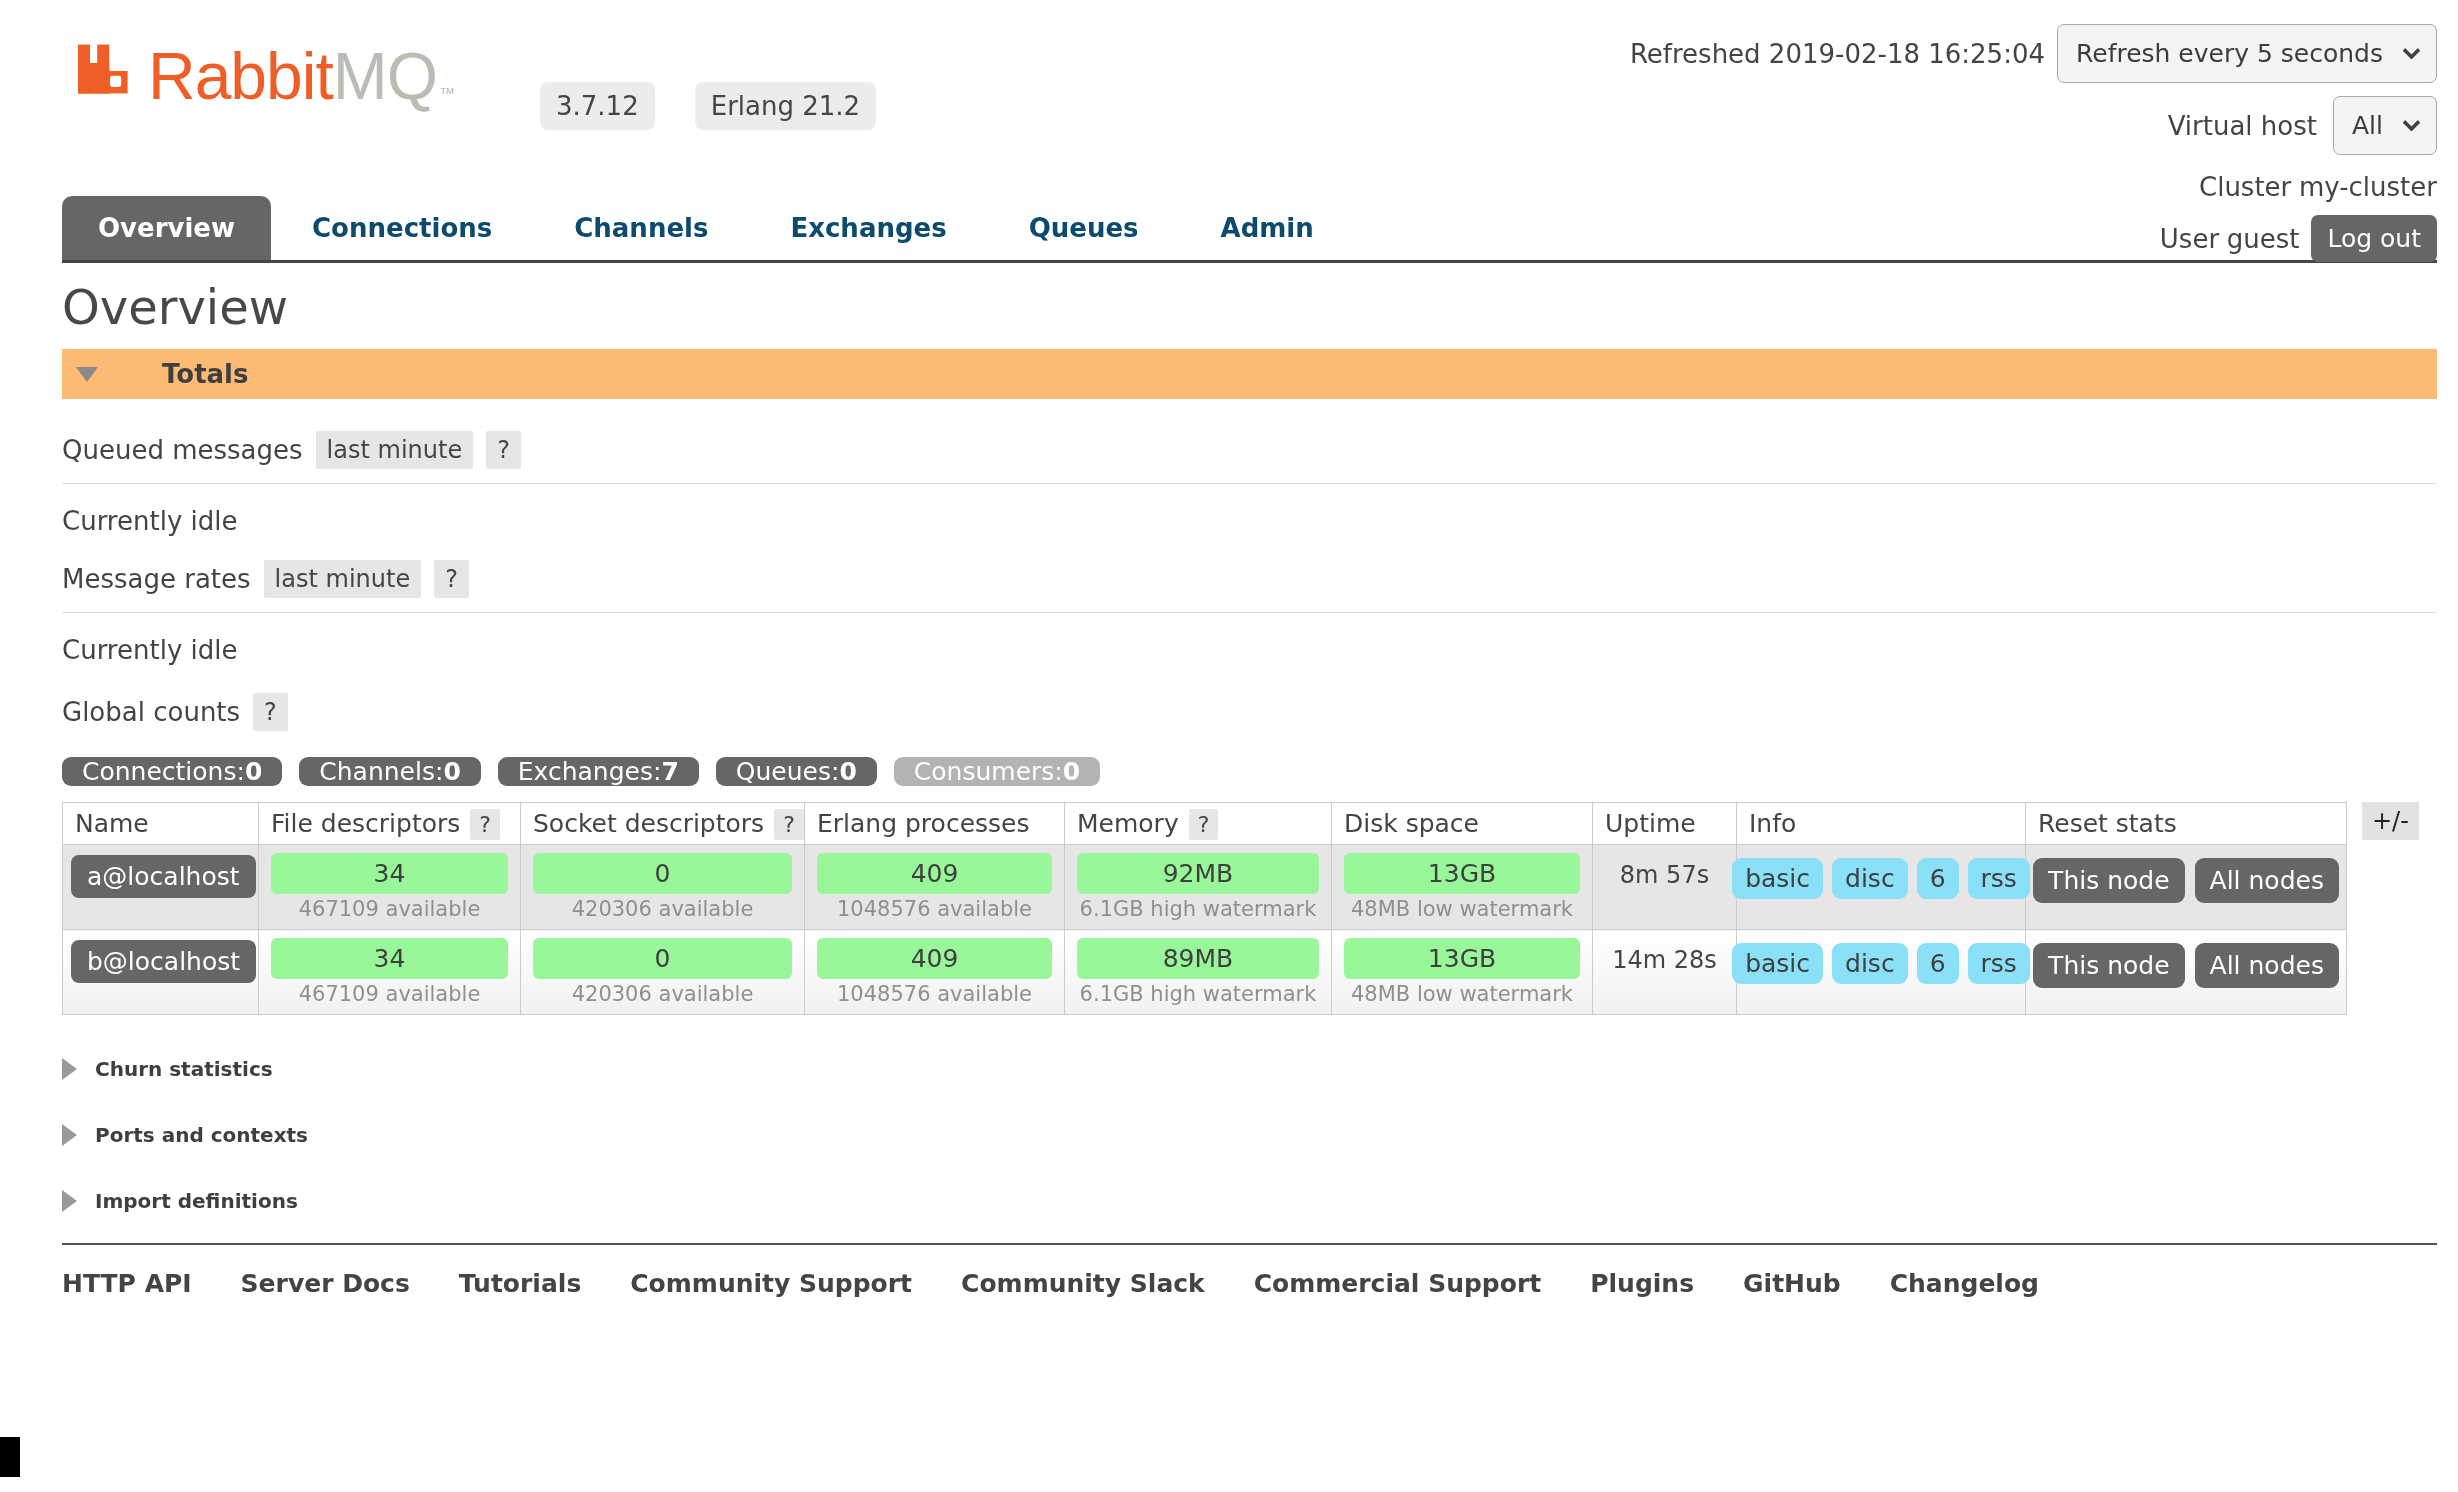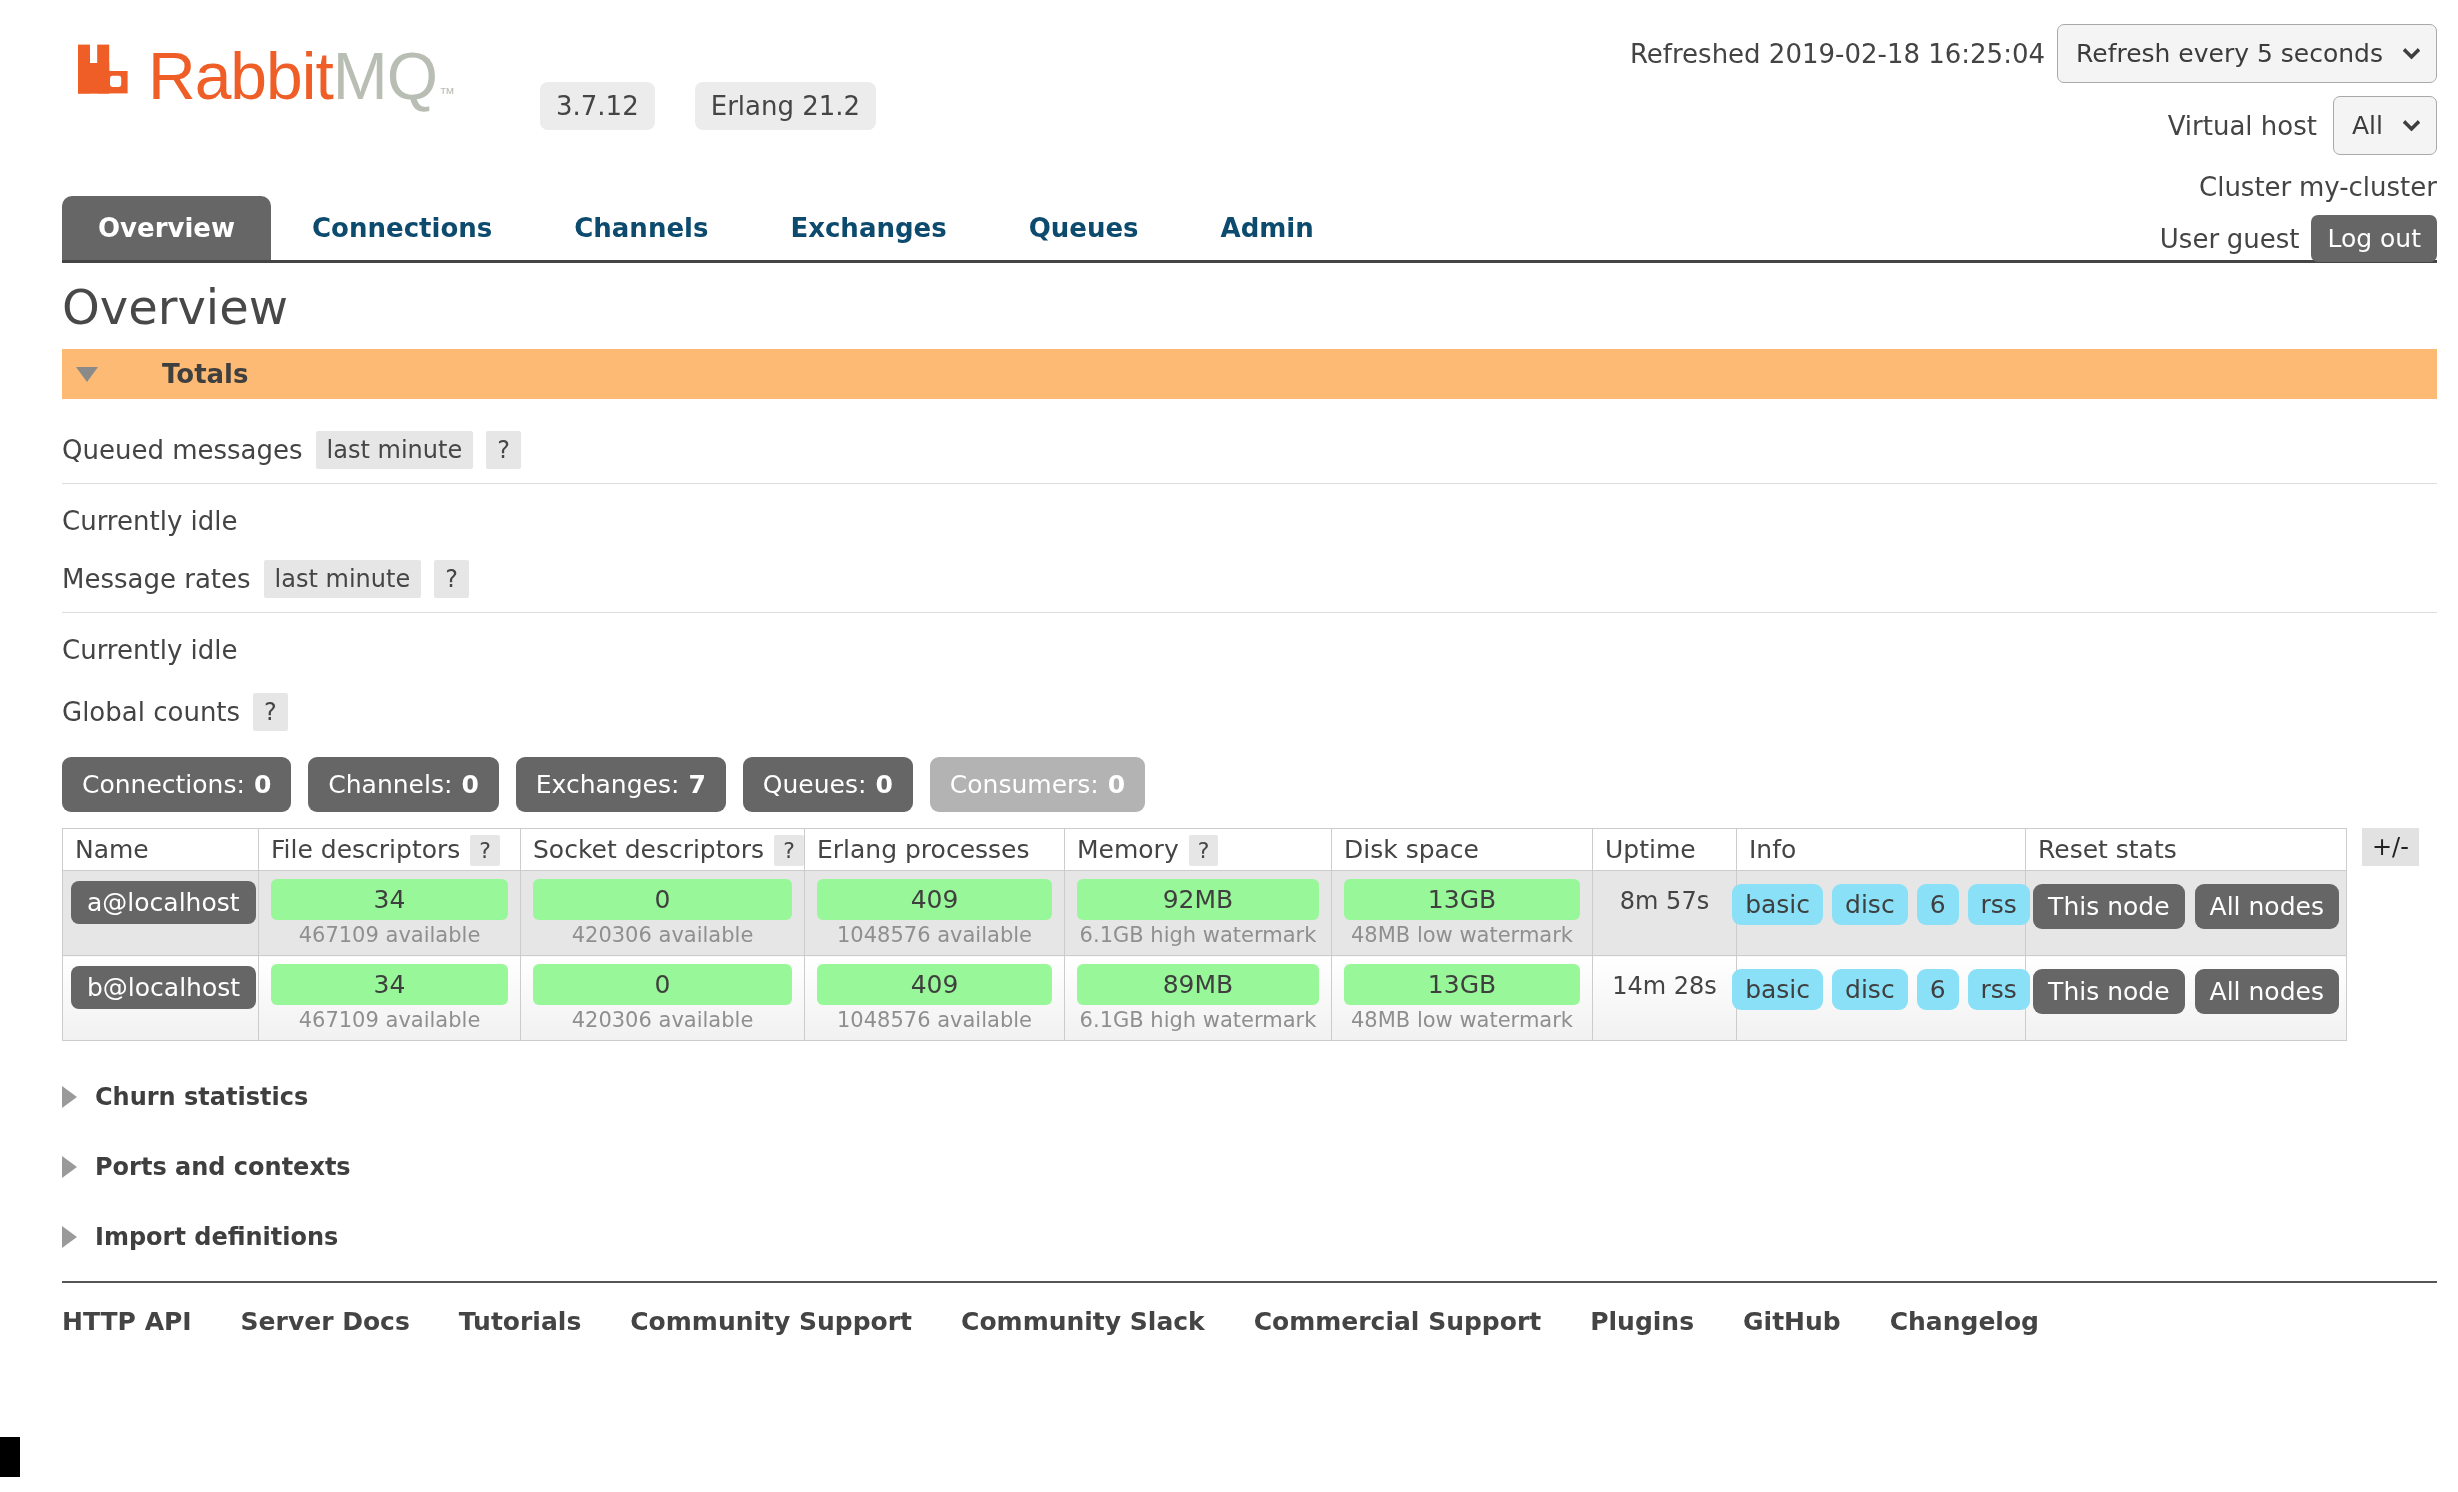--- a/index.html
+++ b/index.html
@@ -52,21 +52,21 @@
   .tri-down { width: 0; height: 0; border-left: 11px solid transparent; border-right: 11px solid transparent; border-top: 15px solid #8a8a8a; }
   .tri-right { width: 0; height: 0; border-top: 11px solid transparent; border-bottom: 11px solid transparent; border-left: 15px solid #9a9a9a; }
 
   .stat-row { display: flex; align-items: center; margin-top: 32px; padding-bottom: 14px; border-bottom: 1px solid #dddddd; }
   .stat-label { font-size: 26px; }
   .gray-badge { background: #e6e6e6; color: #454545; padding: 5px 11px; font-size: 24px; margin-left: 13px; border-radius: 2px; cursor: pointer; white-space: nowrap; }
   .idle { font-size: 26px; margin-top: 22px; }
   .stat-row.no-border { border-bottom: none; padding-bottom: 0; margin-top: 28px; }
 
   .count-row { display: flex; gap: 17px; margin-top: 26px; }
-  .count-badge { background: #666666; color: #ffffff; border-radius: 9px; padding: 13px 20px; font-size: 25px; display: inline-flex; gap: 9px; white-space: nowrap; }
+  .count-badge { background: #666666; color: #ffffff; border-radius: 9px; padding: 0 20px; font-size: 25px; display: inline-flex; white-space: nowrap; }
   .count-badge.muted { background: #b3b3b3; }
 
   
   .nodes-bar { margin-top: 42px; }
   .table-wrap { display: flex; align-items: flex-start; margin-top: 16px; }
   table.nodes { border-collapse: collapse; table-layout: fixed; width: 2284px; border: 1px solid #b9b9b9; }
   table.nodes th, table.nodes td { border: 1px solid #cccccc; }
   table.nodes th { font-weight: normal; font-size: 25px; text-align: left; padding: 6px 12px; background: #ffffff; white-space: nowrap; }
   table.nodes th .gray-badge { font-size: 22px; padding: 3px 9px; margin-left: 10px; }
   table.nodes td { text-align: center; vertical-align: top; padding: 5px 8px 6px; }
@@ -77,21 +77,21 @@
   .metric-sub { font-size: 21px; color: #8f8f8f; padding-bottom: 2px; }
   .uptime-cell { font-size: 24px; padding-top: 16px !important; }
   .info-badges { display: flex; justify-content: center; gap: 9px; margin-top: 8px; }
   .info-badge { background: #8ae0f7; color: #3f3f3f; border-radius: 9px; padding: 6px 13px; font-size: 25px; }
   .reset-btns { display: flex; justify-content: center; gap: 10px; margin-top: 8px; }
   .dark-btn { background: #666666; color: #fff; border: none; border-radius: 9px; padding: 8px 15px; font-size: 25px; font-family: inherit; cursor: pointer; white-space: nowrap; }
   .plusminus { background: #e2e2e2; color: #222; font-size: 24px; padding: 5px 10px; margin-left: 15px; cursor: pointer; }
 
   
   .collapsed-section { display: flex; align-items: center; margin-top: 42px; cursor: pointer; }
-  .collapsed-section .title { font-size: 24px; font-weight: bold; color: #3f3f3f; margin-left: 18px; }
+  .collapsed-section .title { font-size: 20px; font-weight: bold; color: #3f3f3f; margin-left: 18px; }
 
   
   .footer { margin-top: 30px; border-top: 2px solid #555555; padding-top: 24px; display: flex; gap: 49px; }
   .footer a { font-size: 25px; font-weight: bold; color: #444444; text-decoration: none; cursor: pointer; white-space: nowrap; }
 
   .corner-artifact { position: absolute; left: 0; bottom: 15px; width: 20px; height: 40px; background: #000; }
 </style>
 </head>
 <body>
 

